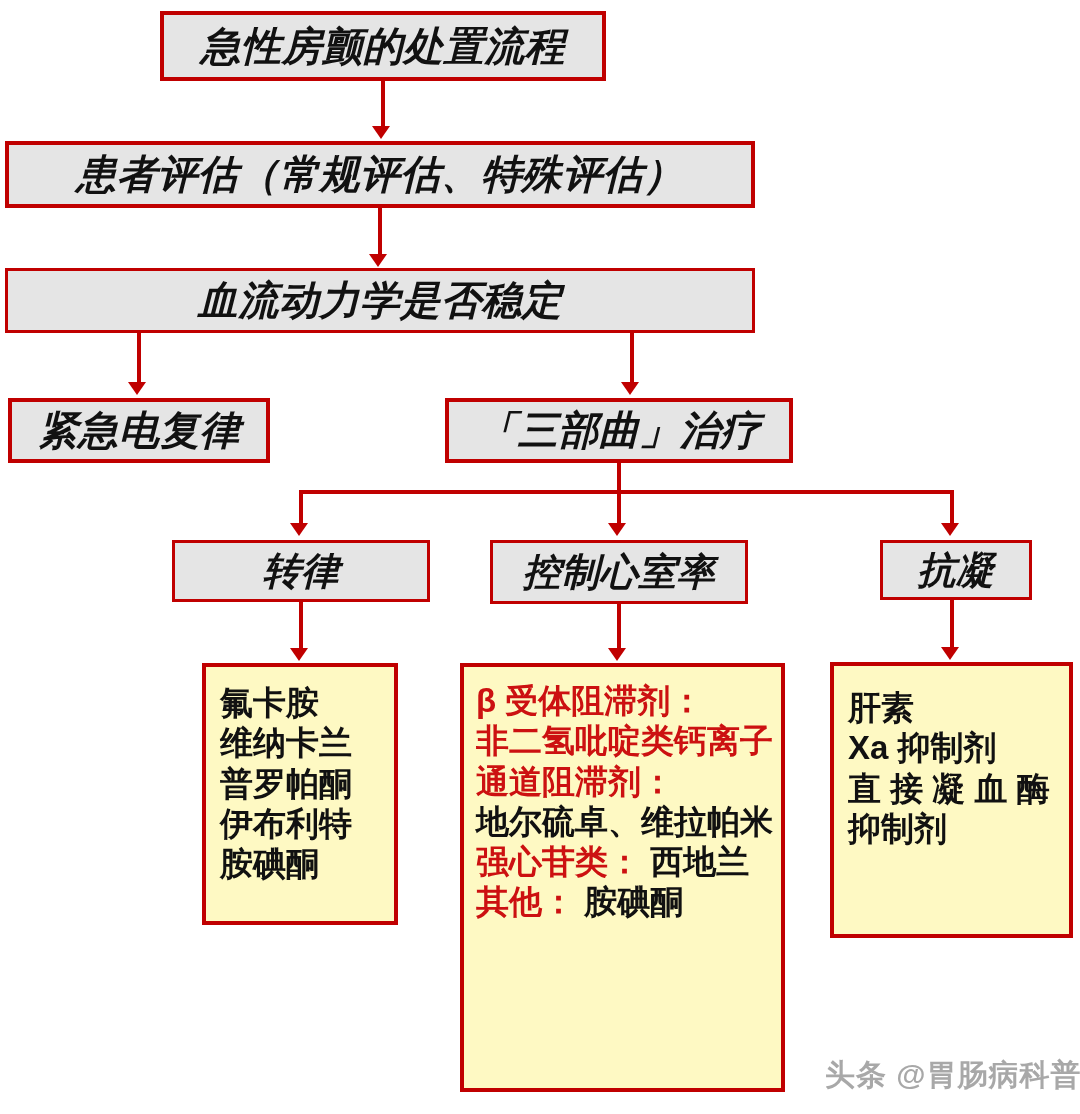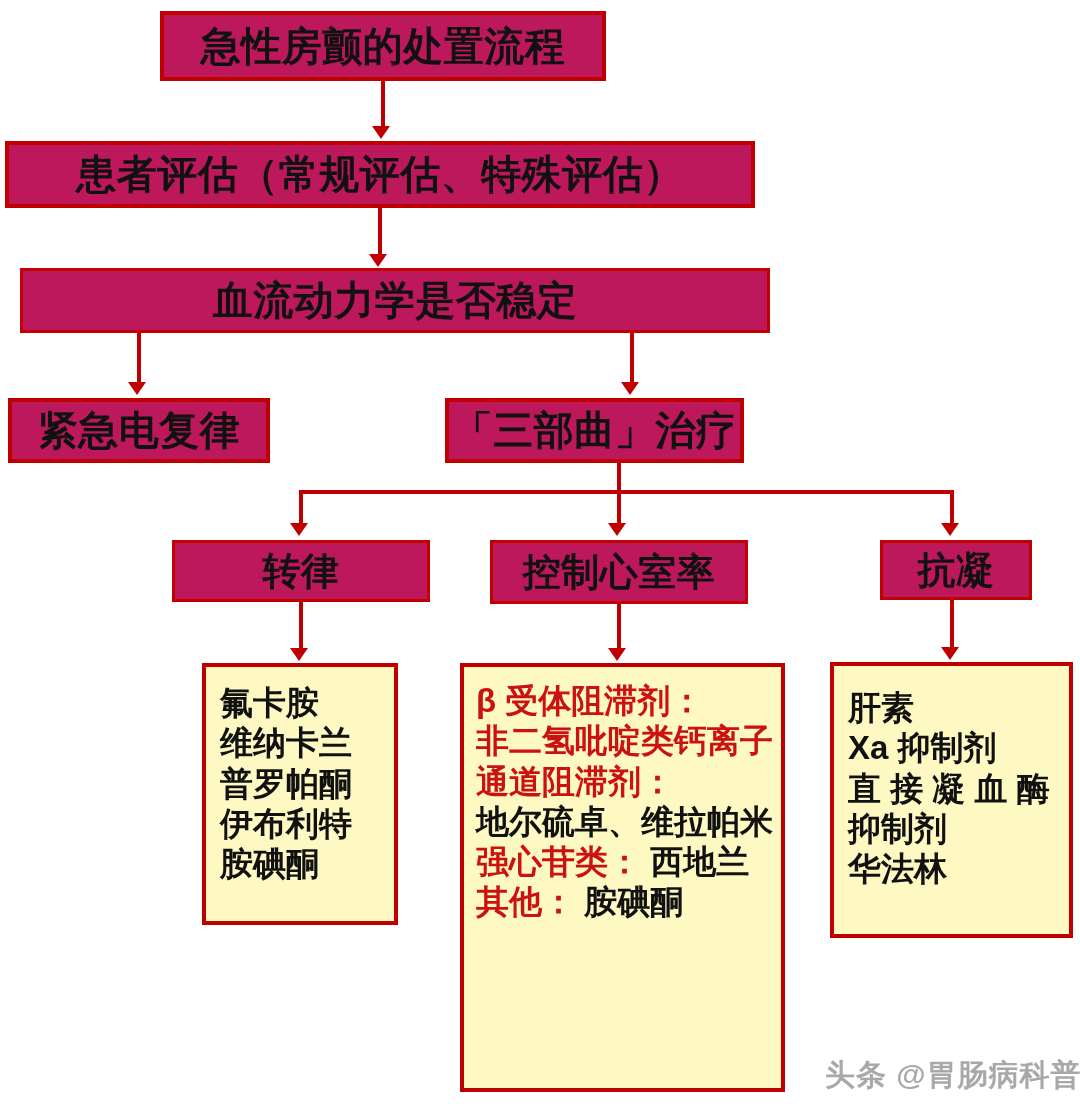--- a/index.html
+++ b/index.html
@@ -14,30 +14,31 @@
     background: #ffffff;
     font-family: "Liberation Sans", "DejaVu Sans", sans-serif;
     overflow: hidden;
   }
 
   
   .node {
     position: absolute;
     box-sizing: border-box;
     border: 4px solid #c00000;
-    background: #be185d;
+    background: #e5e5e5;
     color: #111111;
     font-weight: 700;
     display: flex;
     align-items: center;
     justify-content: center;
     text-align: center;
     line-height: 1.12;
     letter-spacing: 0.5px;
     white-space: nowrap;
+    font-style: italic;
   }
   .node.thin { border-width: 3px; }
 
   
   .listbox {
     position: absolute;
     box-sizing: border-box;
     border: 4px solid #c00000;
     background: #fef9c3;
     display: block;
@@ -84,29 +85,29 @@
 <div id="canvas">
 
   <div class="node" style="left:160px; top:11px; width:446px; height:70px; font-size:40px;">
     <span>急性房颤的处置流程</span>
   </div>
 
   <div class="node" style="left:5px; top:141px; width:750px; height:67px; font-size:40px;">
     <span>患者评估（常规评估、特殊评估）</span>
   </div>
 
-  <div class="node thin" style="left:5px; top:268px; width:750px; height:65px; font-size:40px;margin-left:15px;">
+  <div class="node thin" style="left:5px; top:268px; width:750px; height:65px; font-size:40px;">
     <span>血流动力学是否稳定</span>
   </div>
 
   <div class="node" style="left:8px; top:398px; width:262px; height:65px; font-size:40px;">
     <span>紧急电复律</span>
   </div>
 
-  <div class="node" style="left:445px; top:398px; width:299px; height:65px; font-size:40px;">
+  <div class="node" style="left:445px; top:398px; width:348px; height:65px; font-size:40px;">
     <span>「三部曲」治疗</span>
   </div>
 
   <div class="node thin" style="left:172px; top:540px; width:258px; height:62px; font-size:38px;">
     <span>转律</span>
   </div>
 
   <div class="node thin" style="left:490px; top:540px; width:258px; height:64px; font-size:38px;">
     <span>控制心室率</span>
   </div>
@@ -139,21 +140,20 @@
     <span class="ln">
       <span class="hdr">其他：</span><span class="blk"> 胺碘酮</span>
     </span>
   </div>
 
   <div class="listbox" style="left:830px; top:662px; width:243px; height:276px; padding:22px 0 0 14px; font-size:33px;">
     <span class="ln blk">肝素</span>
     <span class="ln blk">Xa 抑制剂</span>
     <span class="ln blk">直 接 凝 血 酶</span>
     <span class="ln blk">抑制剂</span>
-    <span class="ln blk">华法林</span>
   </div>
 
   <div class="vline" style="left:381px; top:81px; height:46px;"></div>
   <div class="arrowhead" style="left:372px; top:126px;"></div>
 
   <div class="vline" style="left:378px; top:208px; height:47px;"></div>
   <div class="arrowhead" style="left:369px; top:254px;"></div>
 
   <div class="vline" style="left:137px; top:333px; height:50px;"></div>
   <div class="arrowhead" style="left:128px; top:382px;"></div>

